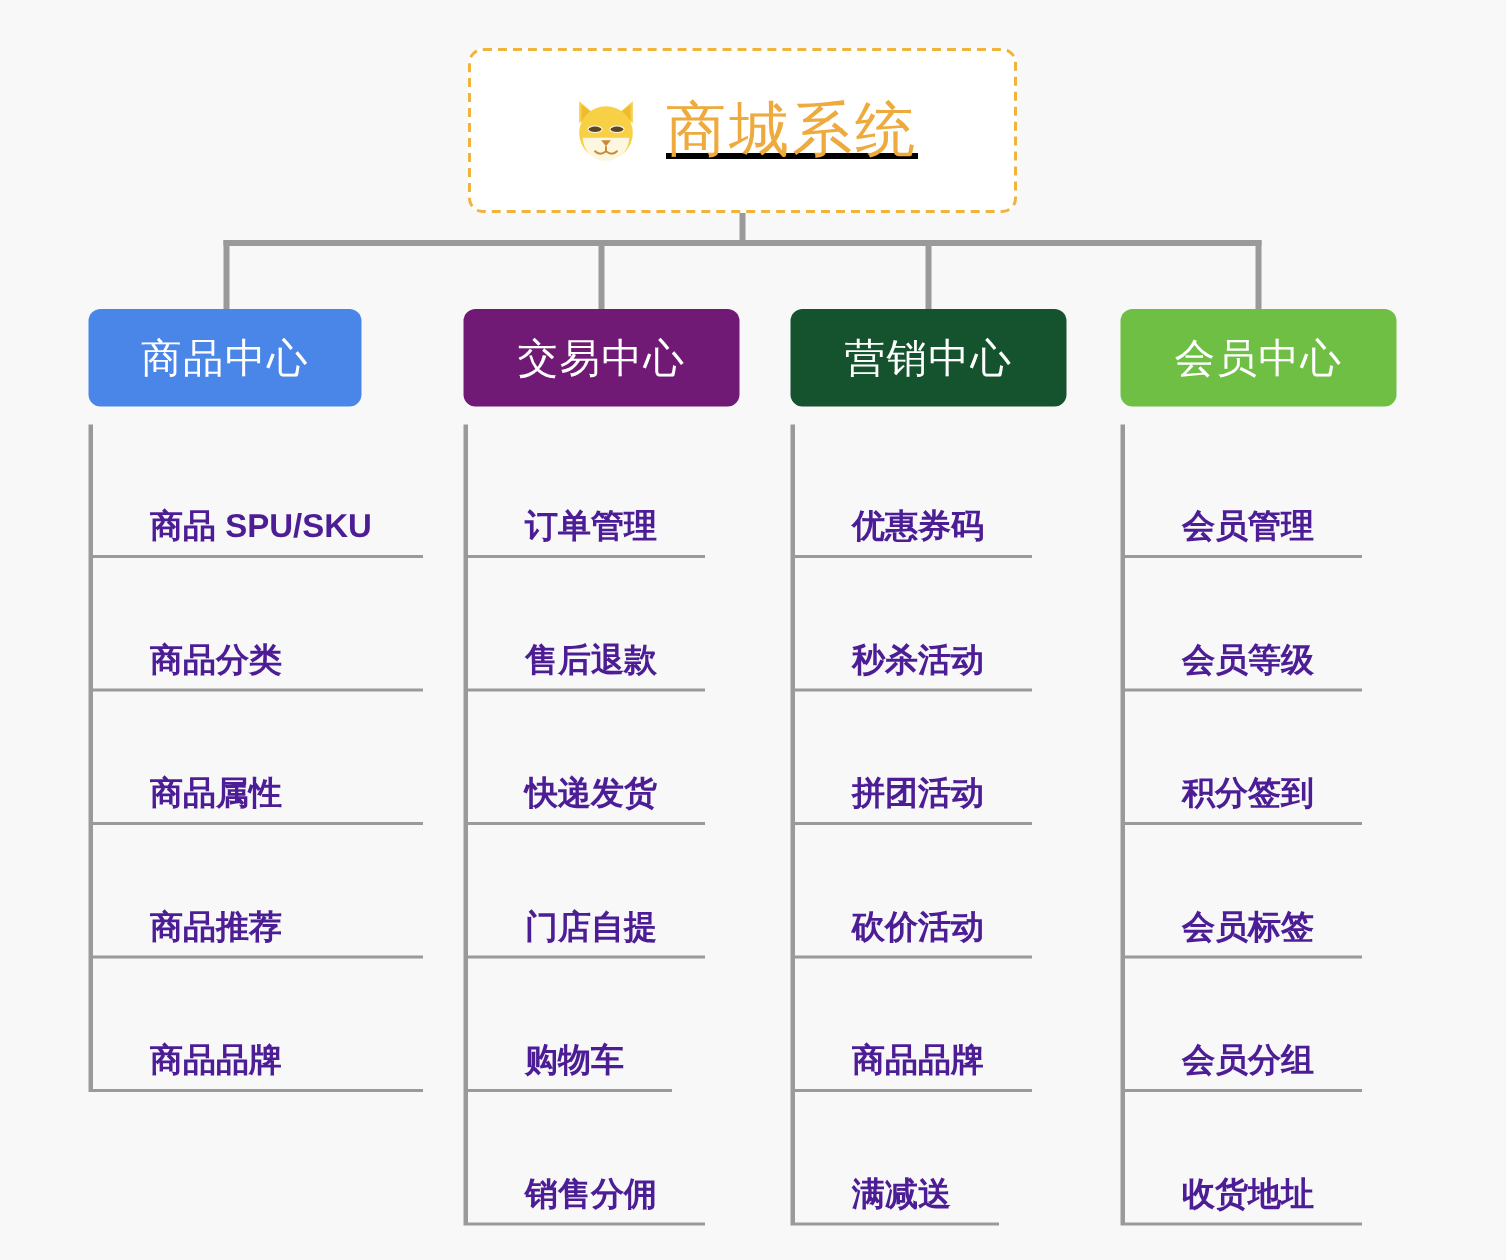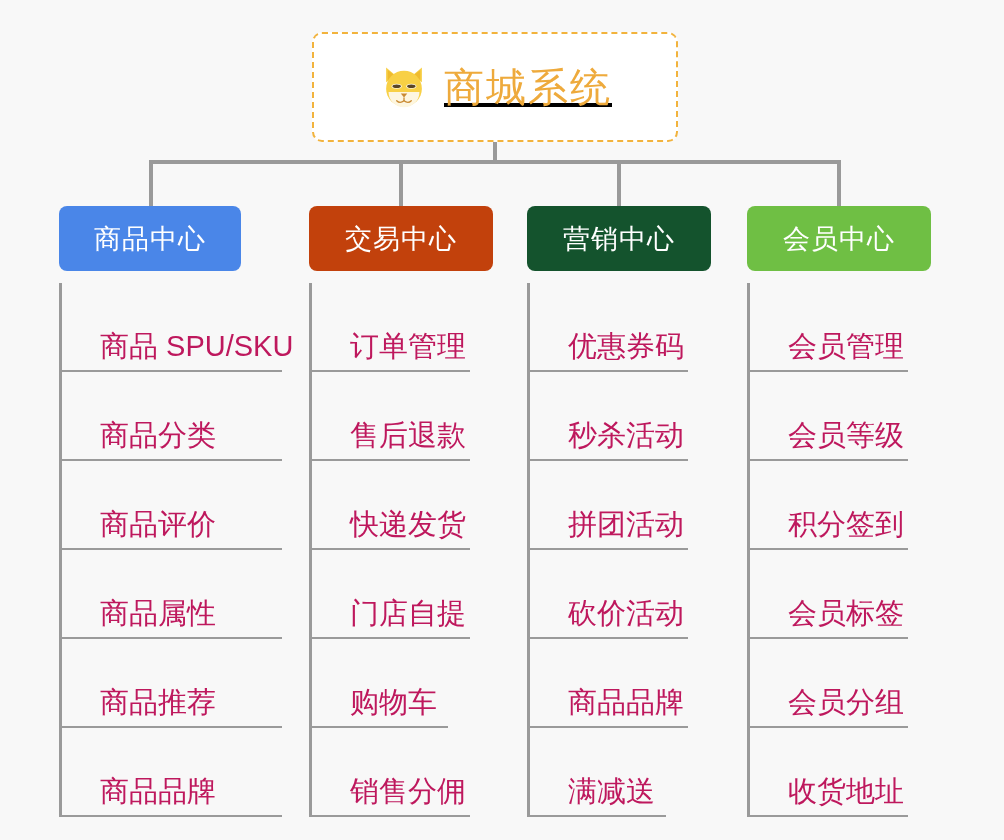--- a/index.html
+++ b/index.html
@@ -97,46 +97,47 @@
     border-radius: 8px;
     display: flex;
     align-items: center;
     justify-content: center;
     color: #ffffff;
     font-size: 27px;
     letter-spacing: 1px;
     white-space: nowrap;
   }
   .branch.b0 .branch-header { background: #4a86e8; justify-content: center; }
-  .branch.b1 .branch-header { background: #c2410c; justify-content: center; }
+  .branch.b1 .branch-header { background: #701a75; justify-content: center; }
   .branch.b2 .branch-header { background: #14532d; }
   .branch.b3 .branch-header { background: #6fbf44; }
 
   
   .leaf-list {
     position: relative;
     margin-top: 12px;
     border-left: 3px solid #9a9a9a;
     padding-left: 0;
     list-style: none;
   }
   .leaf-item {
     box-sizing: border-box;
     height: 89px;
     display: flex;
     align-items: flex-end;
     border-bottom: 2px solid #9a9a9a;
     padding: 0 0 2px 38px;
   }
   .leaf-label {
-    font-size: 29px;
-    color: #be185d;
+    font-size: 22px;
+    color: #4c1d95;
     line-height: 1.25;
     white-space: nowrap;
     padding-bottom: 4px;
+    font-weight: bold;
   }
   
   .branch.b0 .leaf-item { width: 220px; }
   .branch.b1 .leaf-item { width: 158px; }
   .branch.b2 .leaf-item { width: 158px; }
   .branch.b3 .leaf-item { width: 158px; }
   .branch.b1 .leaf-item.short,
   .branch.b2 .leaf-item.short { width: 136px; }
 </style>
 </head>
@@ -177,23 +178,20 @@
       <span>商品中心</span>
     </div>
     <ul class="leaf-list">
       <li class="leaf-item">
           <span class="leaf-label">商品 SPU/SKU</span>
         </li>
       <li class="leaf-item">
           <span class="leaf-label">商品分类</span>
         </li>
       <li class="leaf-item">
-          <span class="leaf-label">商品评价</span>
-        </li>
-      <li class="leaf-item">
           <span class="leaf-label">商品属性</span>
         </li>
       <li class="leaf-item">
           <span class="leaf-label">商品推荐</span>
         </li>
       <li class="leaf-item">
           <span class="leaf-label">商品品牌</span>
         </li>
     </ul>
   </div>

